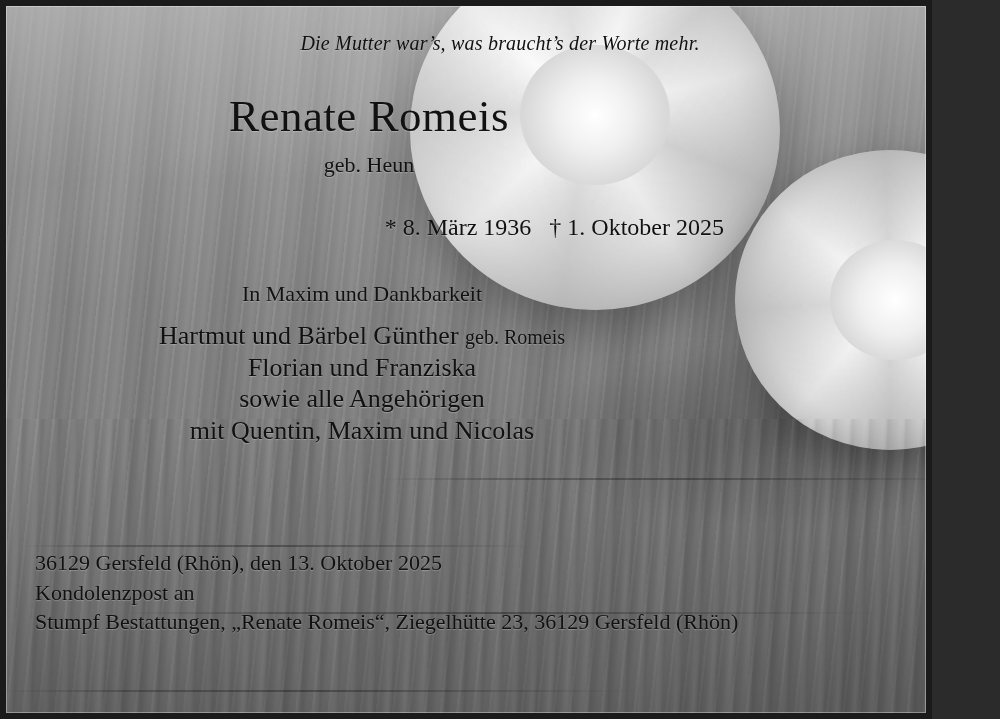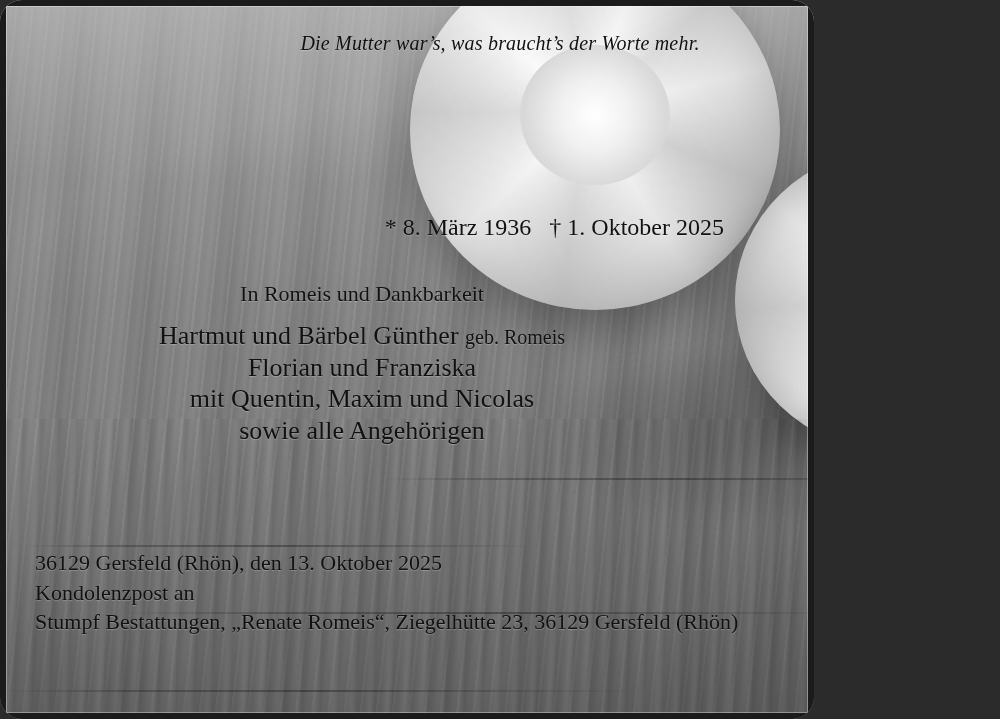--- a/index.html
+++ b/index.html
@@ -2,26 +2,25 @@
 <html><head>
 <meta charset="utf-8">
 <style>
   html, body {
     margin: 0;
     padding: 0;
     background: #2b2b2b;
   }
   .page {
     position: relative;
-    width: 814px;
+    width: 932px;
     height: 719px;
     overflow: hidden;
     background: #8e8e8e;
     font-family: "Liberation Serif", serif;
-    border-radius: 22px;
   }
 
   
   .bg {
     position: absolute;
     inset: 0;
     background:
       
       radial-gradient(ellipse 120% 90% at 50% 55%, rgba(0,0,0,0) 45%, rgba(0,0,0,0.35) 100%),
       
@@ -260,32 +259,36 @@
   <div class="wood"></div>
   <div class="wood-crack" style="left:20px; top:545px; width:520px;"></div>
   <div class="wood-crack" style="left:120px; top:612px; width:760px;"></div>
   <div class="wood-crack" style="left:0px; top:690px; width:640px;"></div>
   <div class="wood-crack" style="left:380px; top:478px; width:600px;"></div>
 
   <div class="content">
 
     <div class="motto">Die Mutter war’s, was braucht’s der Worte mehr.</div>
 
+    <div class="name-block">
+      <div class="name">Renate Romeis</div>
+      <div class="maiden">geb. Heun</div>
+    </div>
 
     <div class="dates">* 8. März 1936   † 1. Oktober 2025</div>
 
     <div class="dedication">
-      <div class="ded-line1">In Romeis und Dankbarkeit</div>
+      <div class="ded-line1">In Maxim und Dankbarkeit</div>
       <div class="family-1">
         <span>Hartmut und Bärbel Günther</span>
         <span class="small">geb. Romeis</span>
       </div>
       <div class="family-line">Florian und Franziska</div>
+      <div class="family-line">sowie alle Angehörigen</div>
       <div class="family-line">mit Quentin, Maxim und Nicolas</div>
-      <div class="family-line">sowie alle Angehörigen</div>
     </div>
 
     <div class="address">
       <div>36129 Gersfeld (Rhön), den 13. Oktober 2025</div>
       <div>Kondolenzpost an</div>
       <div>Stumpf Bestattungen, „Renate Romeis“, Ziegelhütte 23, 36129 Gersfeld (Rhön)</div>
     </div>
 
 
   </div>

